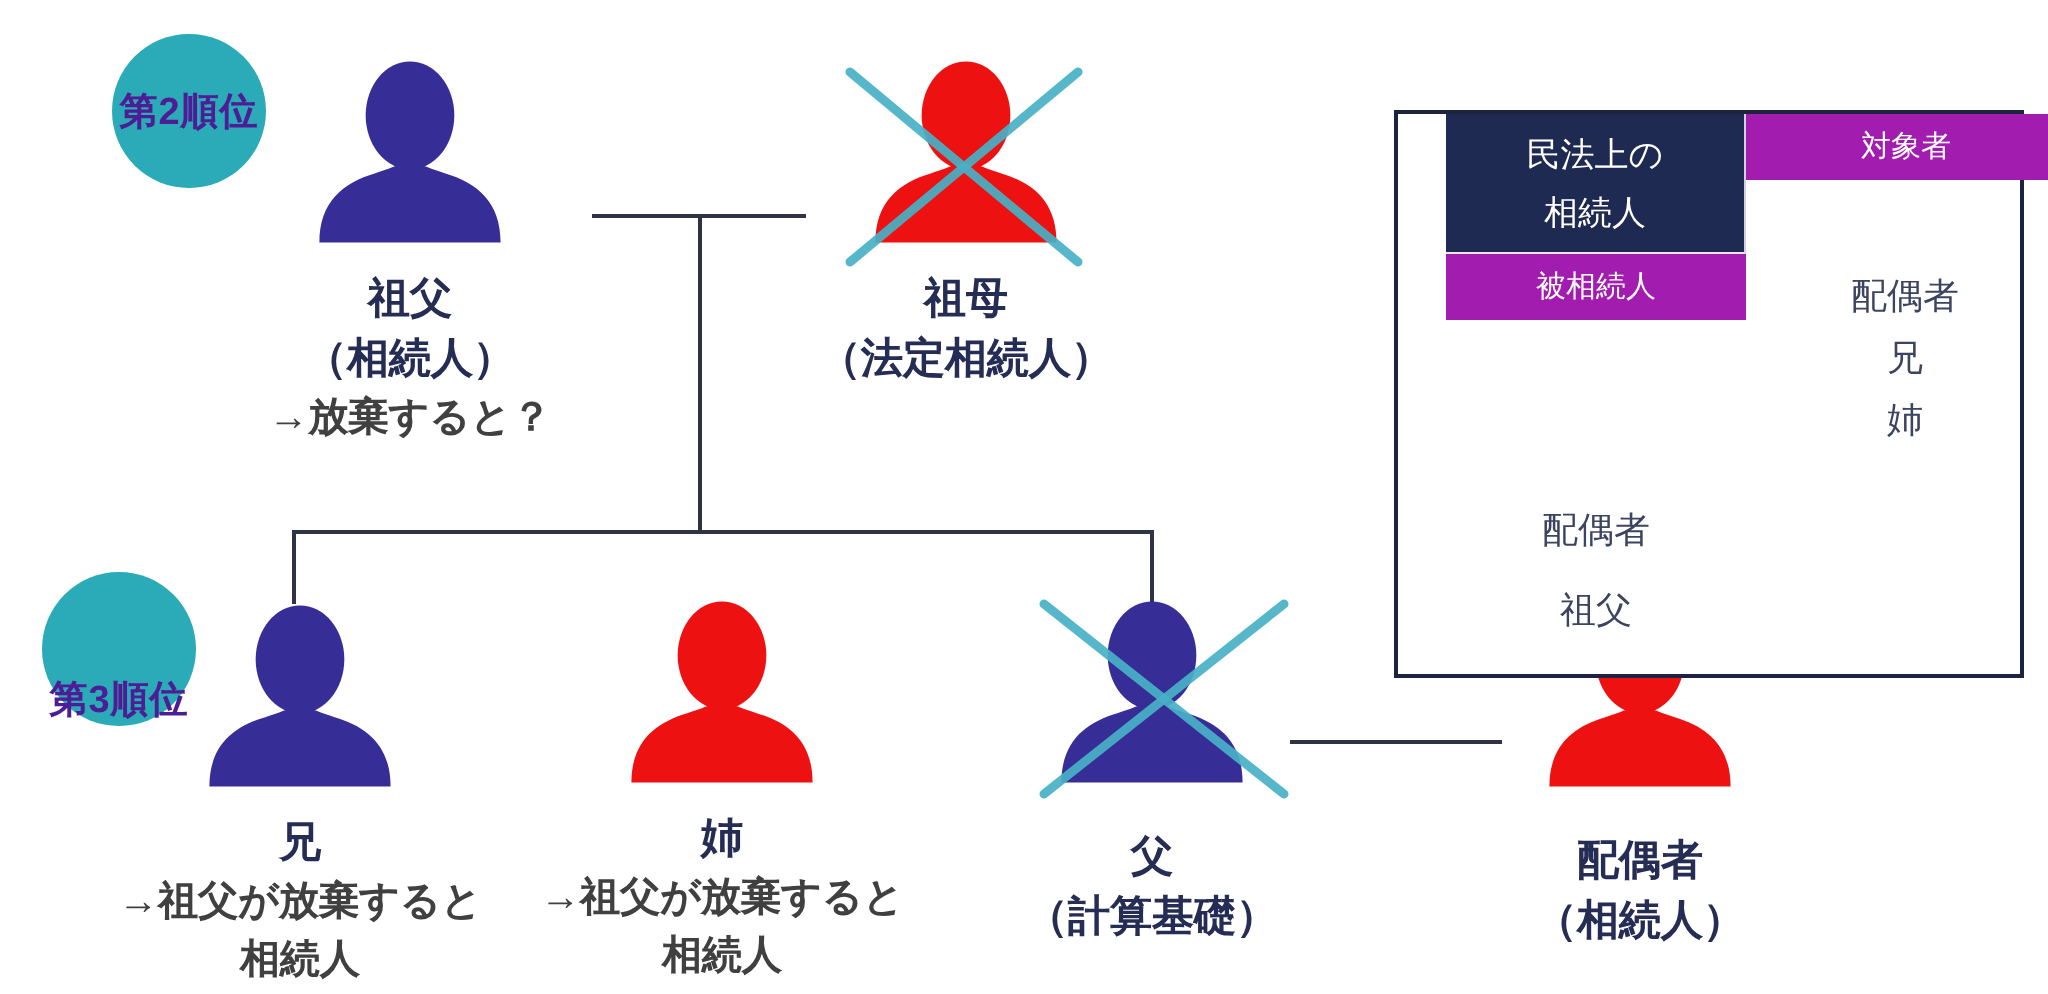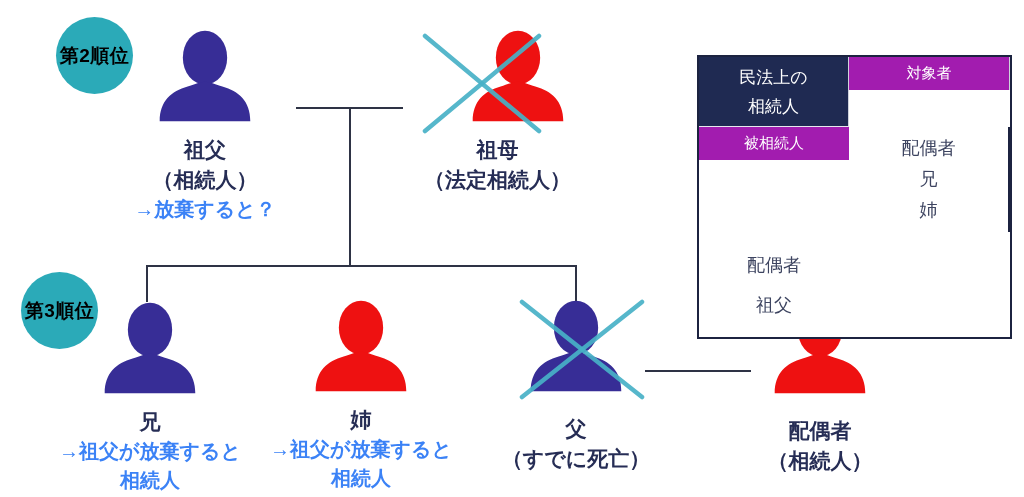--- a/index.html
+++ b/index.html
@@ -3,64 +3,65 @@
 <meta charset="utf-8">
 <style>
   * { margin:0; padding:0; box-sizing:border-box; }
   body { background:#ffffff; }
   .canvas {
     position:relative; width:1024px; height:497px; background:#ffffff;
     font-family:"Liberation Sans","DejaVu Sans",sans-serif; overflow:hidden;
   }
   .badge {
     position:absolute; width:77px; height:77px; border-radius:50%;
-    background:#2baab8; color:#000000; font-size:19px; font-weight:bold;
+    background:#2baab8; color:#4c1d95; font-size:19px; font-weight:bold;
     display:flex; align-items:center; justify-content:center; letter-spacing:0.5px;
   }
   .badge-rank2 { left:56px; top:17px; }
-  .badge-rank3 { left:21px; top:272px; }
+  .badge-rank3 { left:21px; top:286px;align-items:flex-end; }
 
   .person { position:absolute; width:220px; display:flex; flex-direction:column; align-items:center; text-align:center; }
   .p-grandfather { left:95px;  top:28px; }
-  .p-grandmother { left:351px; top:28px;align-items:flex-end; }
+  .p-grandmother { left:373px; top:28px; }
   .p-brother     { left:40px;  top:300px; }
   .p-sister      { left:251px; top:298px; }
   .p-father      { left:466px; top:298px; }
   .p-spouse      { left:710px; top:300px; }
 
   .figure { width:106px; height:95px; display:block; }
   .fill-indigo { fill:#372d96; }
   .fill-red    { fill:#ee1111; }
 
   .labels { margin-top:12px; }
   .labels.low { margin-top:21px; }
   .p-name, .p-sub {
     font-size:21px; font-weight:bold; color:#262d55; line-height:30px; white-space:pre-line;
   }
   .p-note {
-    font-size:20px; font-weight:bold; color:#3b82f6; line-height:29px; white-space:pre-line;font-family:Liberation Serif, serif;
+    font-size:20px; font-weight:bold; color:#404040; line-height:29px; white-space:pre-line;font-family:Liberation Serif, serif;
   }
 
   .tline { position:absolute; background:#2e3345; }
   .l-marriage1 { left:296px; top:107px; width:107px; height:2px; }
   .l-descent   { left:349px; top:107px; width:2px;  height:160px; }
   .l-sibling   { left:146px; top:265px; width:431px; height:2px; }
   .l-stub-brother { left:146px; top:265px; width:2px; height:37px; }
   .l-stub-father  { left:575px; top:265px; width:2px; height:37px; }
   .l-marriage2 { left:645px; top:370px; width:106px; height:2px; }
 
   .cross { position:absolute; pointer-events:none; }
   .cross line { stroke:#48b1c7; stroke-width:4.5; stroke-linecap:round; opacity:0.92; }
   .cross-grandmother { left:420px; top:31px; }
   .cross-father      { left:516px; top:296px; }
 
   .law-table {
     position:absolute; left:697px; top:55px; width:315px;
     border:2px solid #1c2340; display:grid; grid-template-columns:150px 161px;
     background:#ffffff;
+    padding-left:24px;
   }
   .cell {
     display:flex; align-items:center; justify-content:center;
     text-align:center; white-space:pre-line;
   }
   .cell.head {
     background:#1f2a52; color:#ffffff; font-size:17px; line-height:29px; height:70px;
     border-bottom:1px solid #e8e8ee;
   }
   .cell.subhead {
@@ -139,21 +140,21 @@
     </div>
   </div>
 
   <div class="person p-father">
     <svg class="figure" viewBox="0 0 110 95">
       <ellipse class="fill-indigo" cx="55" cy="29" rx="23" ry="28"></ellipse>
       <path class="fill-indigo" d="M8 95 C8 74 20 64 37 59 C44 57 49 54 55 54 C61 54 66 57 73 59 C90 64 102 74 102 95 Z"></path>
     </svg>
     <div class="labels low">
       <div class="p-name">父</div>
-      <div class="p-sub">（すでに死亡）</div>
+      <div class="p-sub">（計算基礎）</div>
     </div>
   </div>
 
   <div class="person p-spouse">
     <svg class="figure" viewBox="0 0 110 95">
       <ellipse class="fill-red" cx="55" cy="29" rx="23" ry="28"></ellipse>
       <path class="fill-red" d="M8 95 C8 74 20 64 37 59 C44 57 49 54 55 54 C61 54 66 57 73 59 C90 64 102 74 102 95 Z"></path>
     </svg>
     <div class="labels low">
       <div class="p-name">配偶者</div>

